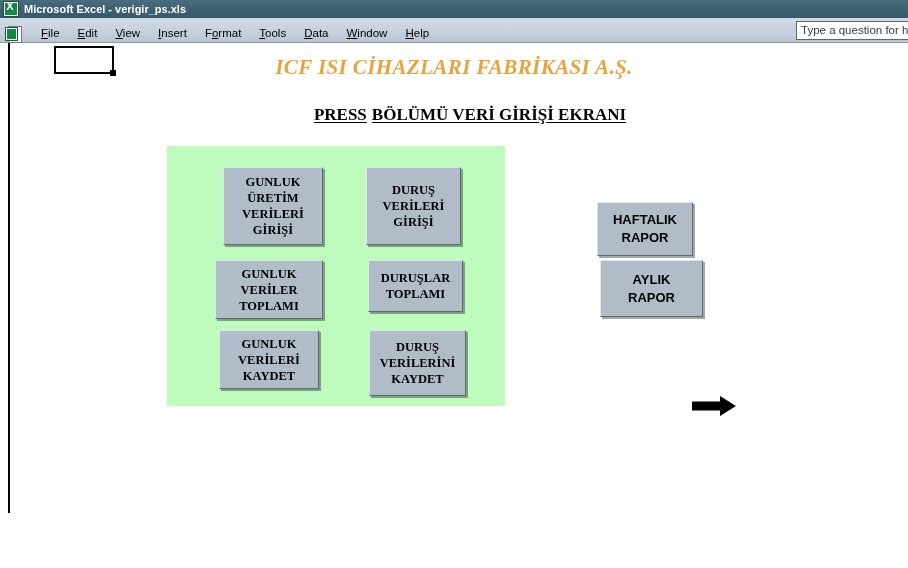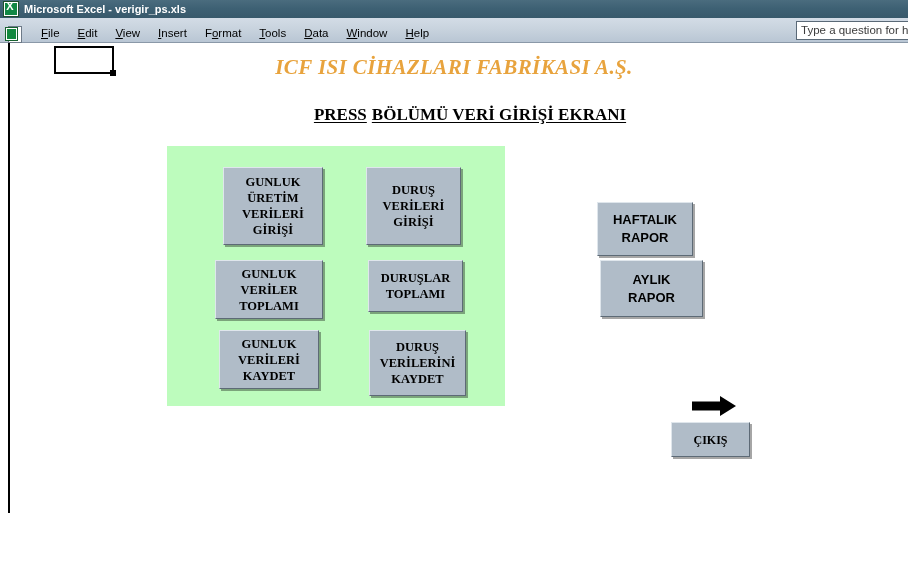--- a/index.html
+++ b/index.html
@@ -336,17 +336,14 @@
 
   <div class="xbtn sans" id="btn-aylik">
     <span class="lbl">AYLIK
 RAPOR</span>
   </div>
 
   <svg id="exit-arrow" viewBox="0 0 45 22">
     <polygon points="0,6.5 28,6.5 28,1 44,11 28,21 28,15.5 0,15.5" fill="#000000"></polygon>
   </svg>
 
-  <div class="xbtn" id="btn-cikis">
-    <span class="lbl">ÇIKIŞ</span>
-  </div>
 
 </div>
 
 </body></html>

